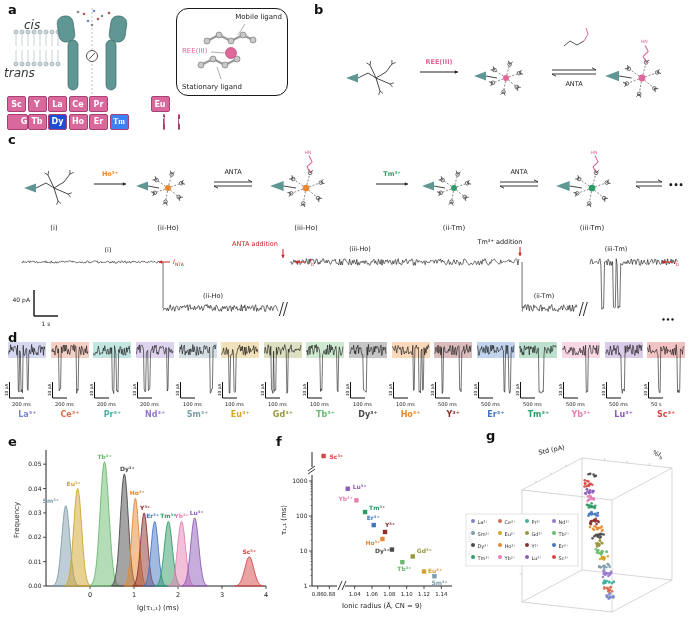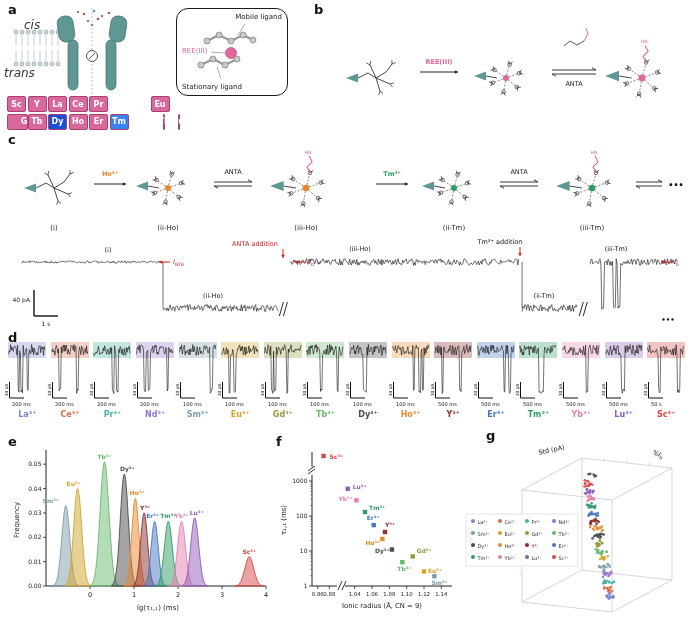--- a/index.html
+++ b/index.html
@@ -114,21 +114,21 @@
       <div class="ecell" style="background: rgb(217, 105, 156); border: 1px solid rgb(169, 64, 115);">Ce</div>
       <div class="ecell" style="background: rgb(217, 105, 156); border: 1px solid rgb(169, 64, 115);">Pr</div>
       <div class="ecell" style="background: rgb(217, 105, 156); border: 1px solid rgb(169, 64, 115); margin-top: 24px;">Nd</div>
       <div class="ecell" style="background: rgb(217, 105, 156); border: 1px solid rgb(169, 64, 115); margin-left: 34px;">Sm</div>
       <div class="ecell" style="background: rgb(217, 105, 156); border: 1px solid rgb(169, 64, 115);">Eu</div>
       <div class="ecell" style="background: rgb(217, 105, 156); border: 1px solid rgb(169, 64, 115); padding-left: 19px;">Gd</div>
       <div class="ecell" style="background: rgb(217, 105, 156); border: 1px solid rgb(169, 64, 115);">Tb</div>
       <div class="ecell" style="background: #1d4ed8; border: 1px solid rgb(169, 64, 115);">Dy</div>
       <div class="ecell" style="background: rgb(217, 105, 156); border: 1px solid rgb(169, 64, 115);">Ho</div>
       <div class="ecell" style="background: rgb(217, 105, 156); border: 1px solid rgb(169, 64, 115);">Er</div>
-      <div class="ecell" style="background: #3b82f6; border: 1px solid rgb(169, 64, 115);">Tm</div>
+      <div class="ecell" style="background: #3b82f6; border: 1px solid rgb(169, 64, 115); font-family: Liberation Serif, serif;">Tm</div>
       <div class="ecell" style="background: rgb(217, 105, 156); border: 1px solid rgb(169, 64, 115); margin-left: 33px;">Yb</div>
       <div class="ecell" style="background: rgb(217, 105, 156); border: 1px solid rgb(169, 64, 115); margin-left: 27px;">Lu</div>
     </div>
 
   <svg id="svgB" style="left:324px;top:6px" width="366" height="132">
       <path d="M22,72 L34,67.5 L34,76.5 Z" fill="#5e9794"></path>
       <line x1="34" y1="72" x2="44" y2="67" stroke="#333" stroke-width="0.9"></line>
       <line x1="44" y1="67" x2="52" y2="72" stroke="#333" stroke-width="0.9"></line>
       <line x1="52" y1="72" x2="46" y2="59" stroke="#333" stroke-width="0.9"></line>
       <line x1="46" y1="59" x2="42.57244498652421" y2="56.93799451271414" stroke="#333" stroke-width="0.8"></line>

